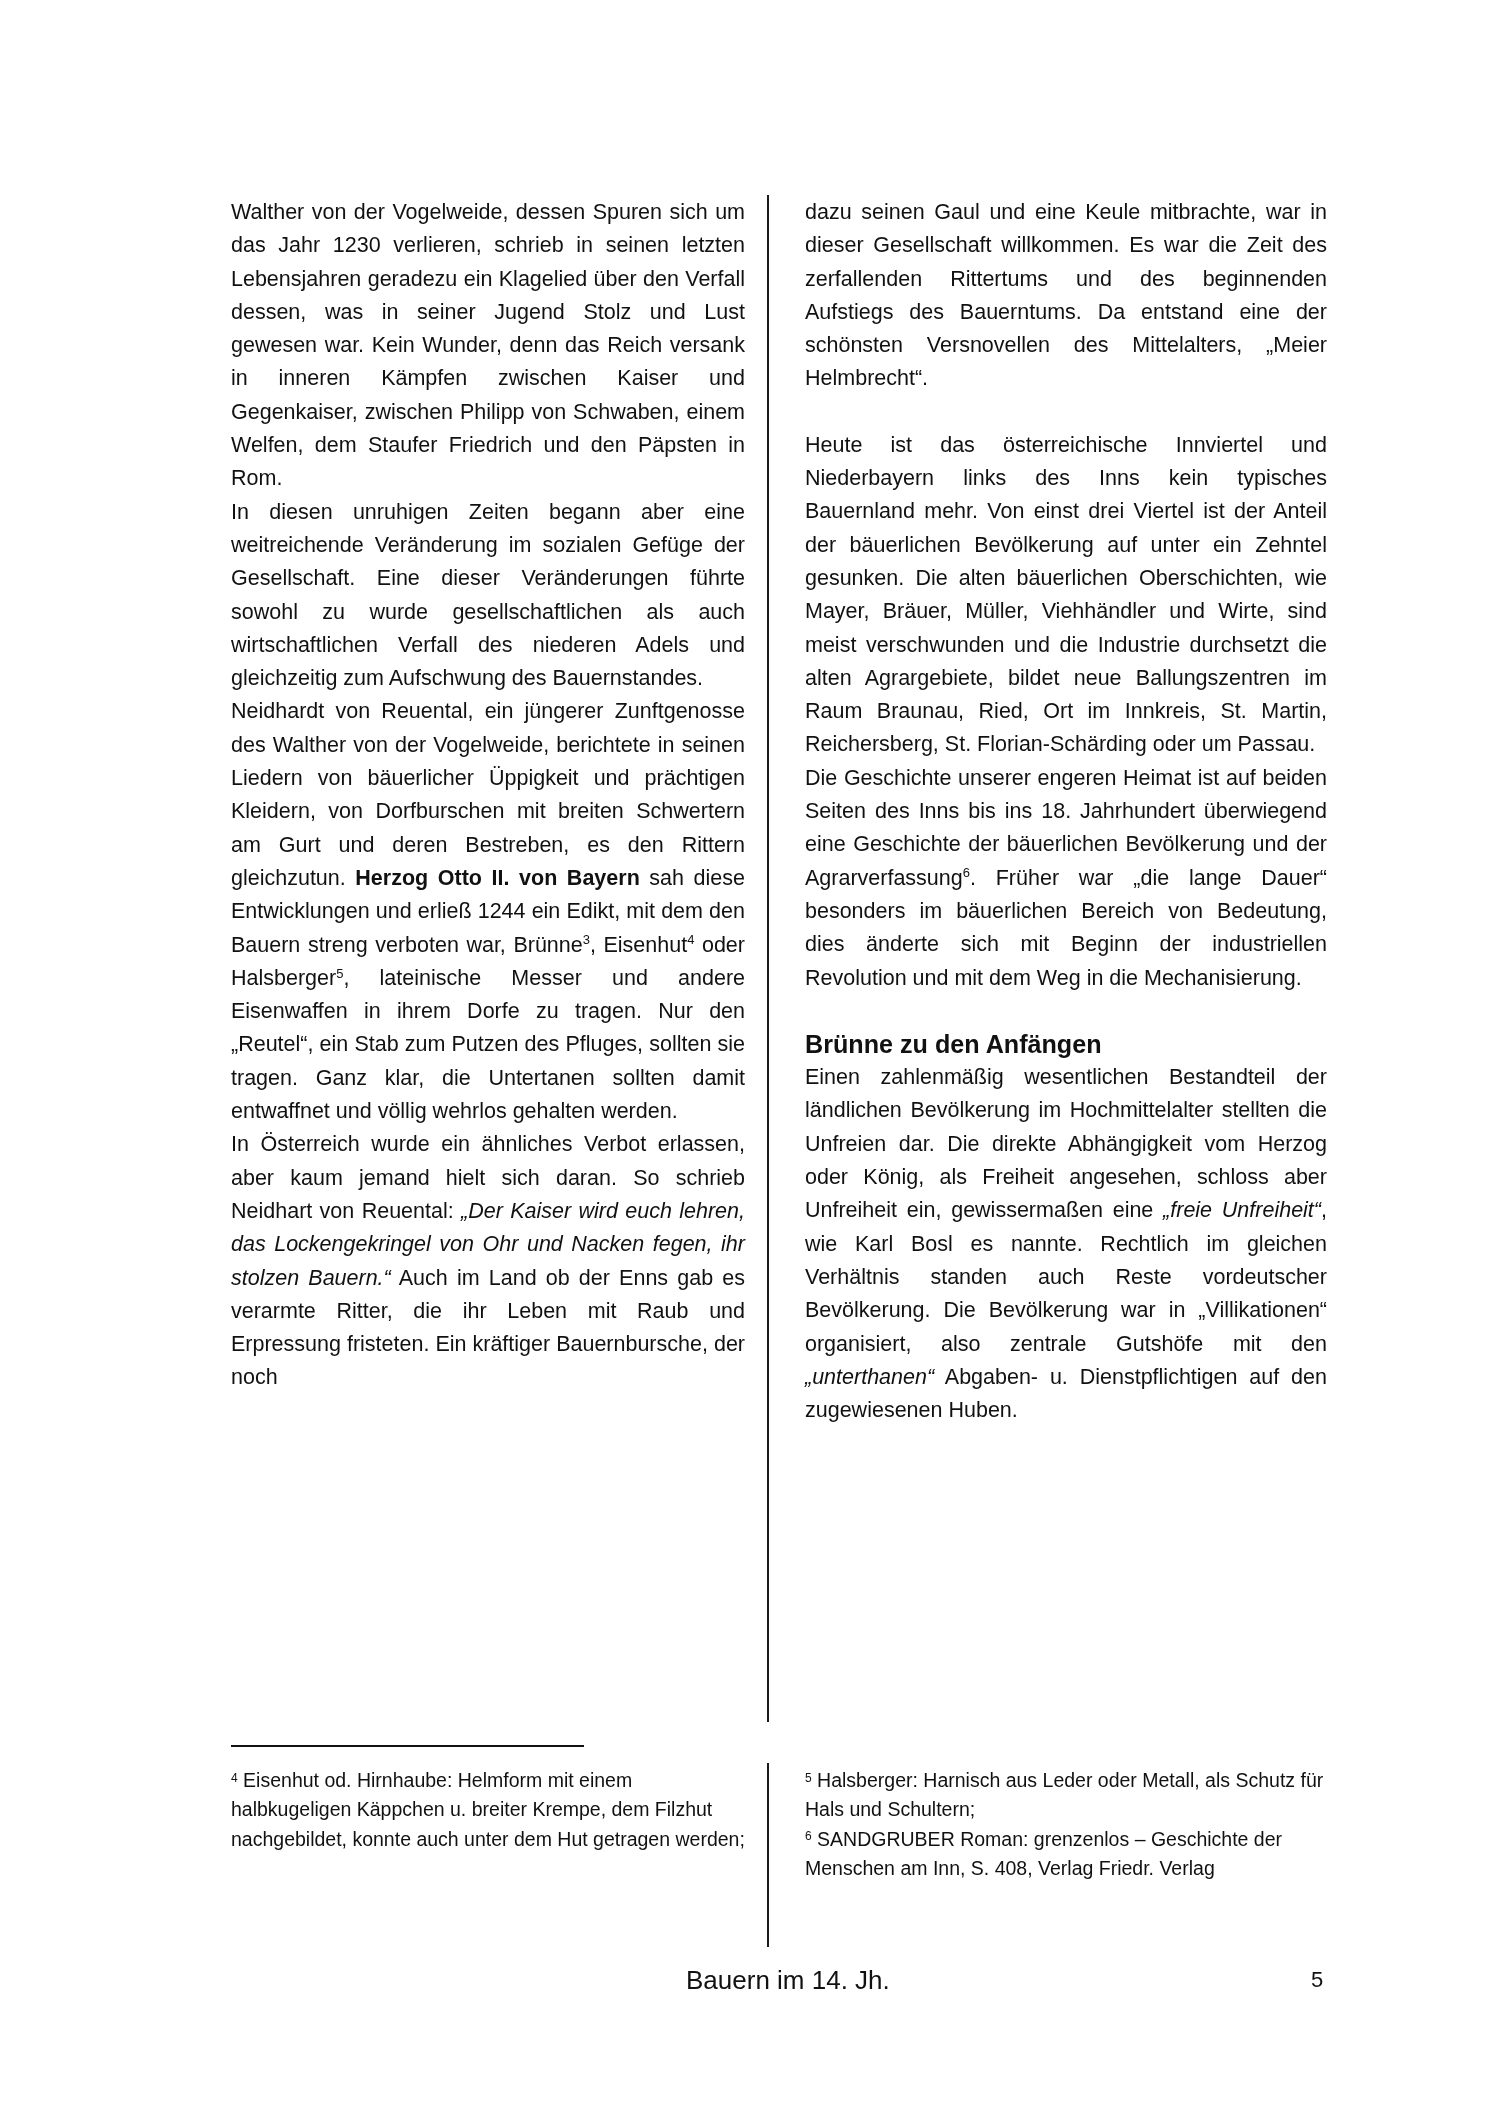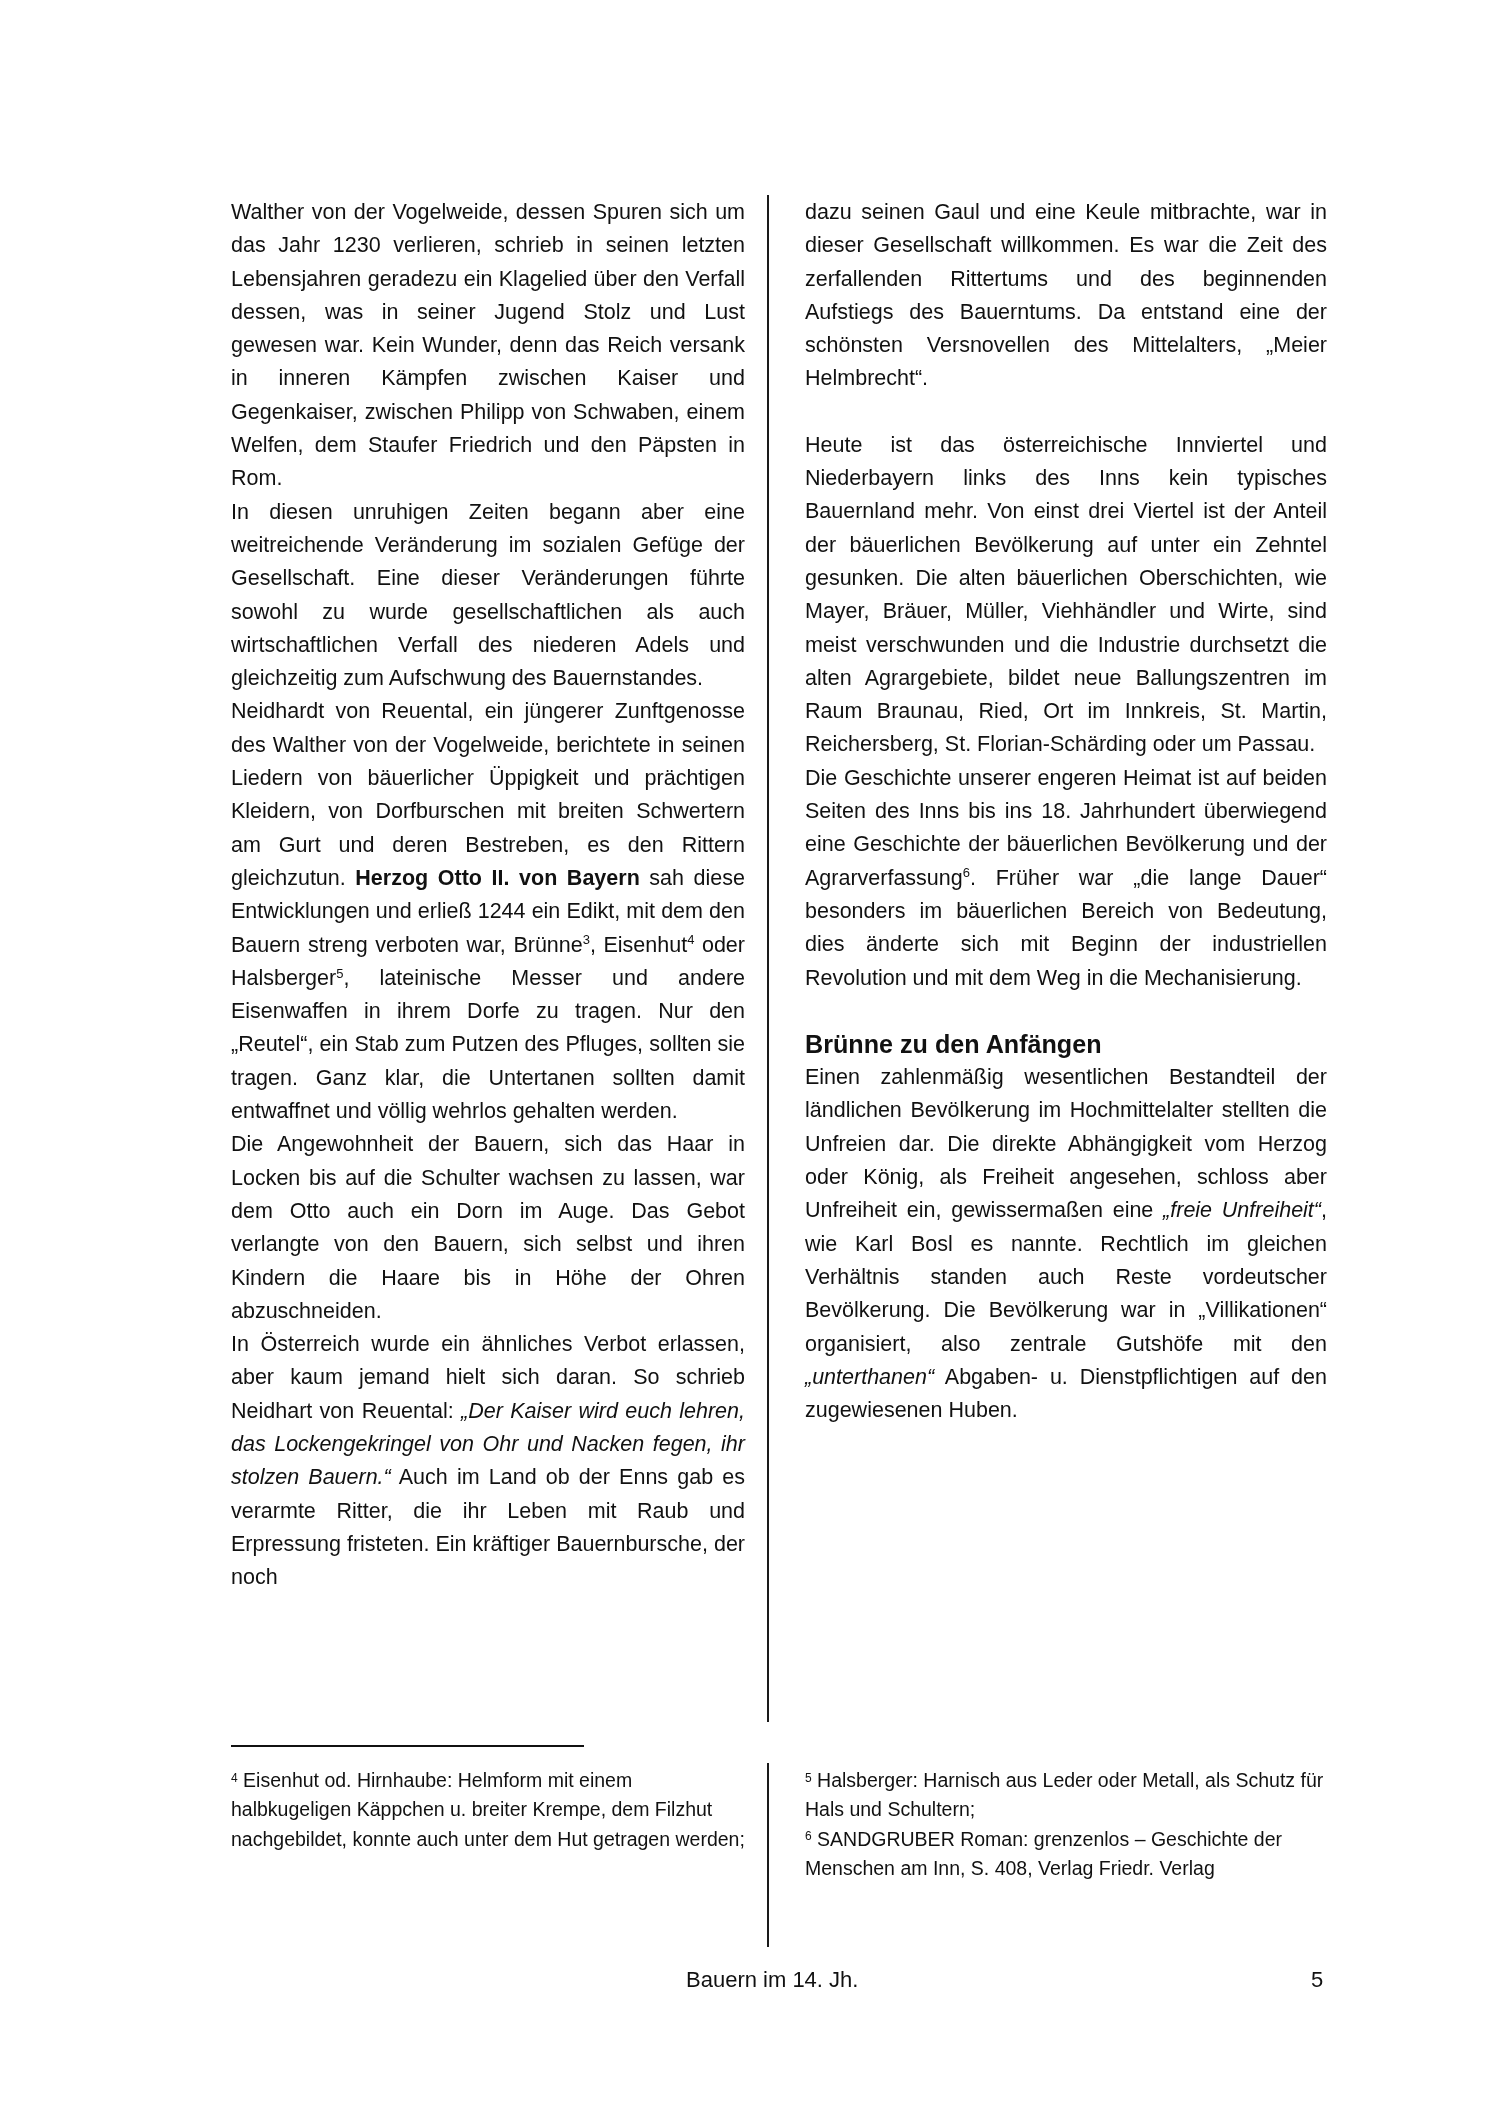--- a/index.html
+++ b/index.html
@@ -17,33 +17,32 @@
     strong { font-weight: bold; }
     .divider { position: absolute; left: 767px; width: 2px; background: #1a1a1a; }
     .divider-top { top: 195px; height: 1527px; }
     .divider-bottom { top: 1763px; height: 184px; }
     .fn-rule { position: absolute; left: 231px; top: 1745px; width: 353px; height: 2px; background: #111; }
     .footnotes { position: absolute; font-size: 19.5px; line-height: 29.4px; }
     .fn-left { left: 231px; top: 1766px; width: 520px; }
     .fn-right { left: 805px; top: 1766px; width: 520px; }
     .fn { margin: 0; }
     .fn sup { font-size: 12px; top: 2px; }
-    .footer-title { position: absolute; left: 686px; top: 1965px; font-size: 22px; line-height: 30px; }
+    .footer-title { position: absolute; left: 686px; top: 1965px; font-size: 26px; line-height: 30px; }
     .page-number { position: absolute; left: 1311px; top: 1965px; font-size: 22px; line-height: 30px; }
   </style>
 </head>
 <body>
 
 <div class="page">
 
   <div class="col col-left">
     <p class="para">Walther von der Vogelweide, dessen Spuren sich um das Jahr 1230 verlieren, schrieb in sei­nen letzten Lebensjahren geradezu ein Klage­lied über den Verfall dessen, was in seiner Ju­gend Stolz und Lust gewesen war. Kein Wun­der, denn das Reich versank in inneren Kämp­fen zwischen Kaiser und Gegenkaiser, zwi­schen Philipp von Schwaben, einem Welfen, dem Staufer Friedrich und den Päpsten in Rom.</p>
     <p class="para">In diesen unruhigen Zeiten begann aber eine weitreichende Veränderung im sozialen Ge­füge der Gesellschaft. Eine dieser Veränderun­gen führte sowohl zu wurde gesellschaftlichen als auch wirtschaftlichen Verfall des niederen Adels und gleichzeitig zum Aufschwung des Bauernstandes.</p>
     <p class="para"><span>Neidhardt von Reuental, ein jüngerer Zunftge­nosse des Walther von der Vogelweide, be­richtete in seinen Liedern von bäuerlicher Üp­pigkeit und prächtigen Kleidern, von Dorfbur­schen mit breiten Schwertern am Gurt und de­ren Bestreben, es den Rittern gleichzutun. </span><strong>Herzog Otto II. von Bayern</strong><span> sah diese Entwick­lungen und erließ 1244 ein Edikt, mit dem den Bauern streng verboten war, Brünne</span><sup>3</sup><span>, Eisen­hut</span><sup>4</sup><span> oder Halsberger</span><sup>5</sup><span>, lateinische Messer und andere Eisenwaffen in ihrem Dorfe zu tragen. Nur den „Reutel“, ein Stab zum Putzen des Pfluges, sollten sie tragen. Ganz klar, die Un­tertanen sollten damit entwaffnet und völlig wehrlos gehalten werden.</span></p>
-    <p class="para">Die Angewohnheit der Bauern, sich das Haar in Locken bis auf die Schulter wachsen zu las­sen, war dem Otto auch ein Dorn im Auge. Das Gebot verlangte von den Bauern, sich selbst und ihren Kindern die Haare bis in Höhe der Ohren abzuschneiden.</p>
     <p class="para"><span>In Österreich wurde ein ähnliches Verbot er­lassen, aber kaum jemand hielt sich daran. So schrieb Neidhart von Reuental: </span><em>„Der Kaiser wird euch lehren, das Lockengekringel von Ohr und Nacken fegen, ihr stolzen Bauern.“</em><span>  Auch im Land ob der Enns gab es verarmte Ritter, die ihr Leben mit Raub und Erpressung friste­ten. Ein kräftiger Bauernbursche, der noch</span></p>
   </div>
 
   <div class="divider divider-top"></div>
   <div class="divider divider-bottom"></div>
 
   <div class="col col-right">
     <p class="para">dazu seinen Gaul und eine Keule mitbrachte, war in dieser Gesellschaft willkommen. Es war die Zeit des zerfallenden Rittertums und des beginnenden Aufstiegs des Bauerntums. Da entstand eine der schönsten Versnovellen des Mittelalters, „Meier Helmbrecht“.</p>
     <p class="para gap">Heute ist das österreichische Innviertel und Niederbayern links des Inns kein typisches Bauernland mehr. Von einst drei Viertel ist der Anteil der bäuerlichen Bevölkerung auf unter ein Zehntel gesunken. Die alten bäuerlichen Oberschichten, wie Mayer, Bräuer, Müller, Viehhändler und Wirte, sind meist verschwun­den und die Industrie durchsetzt die alten Ag­rargebiete, bildet neue Ballungszentren im Raum Braunau, Ried, Ort im Innkreis, St. Mar­tin, Reichersberg, St. Florian-Schärding oder um Passau.</p>
     <p class="para"><span>Die Geschichte unserer engeren Heimat ist auf beiden Seiten des Inns bis ins 18. Jahrhundert überwiegend eine Geschichte der bäuerlichen Bevölkerung und der Agrarverfassung</span><sup>6</sup><span>. Früher war „die lange Dauer“ besonders im bäuerli­chen Bereich von Bedeutung, dies änderte sich mit Beginn der industriellen Revolution und mit dem Weg in die Mechanisierung.</span></p>

